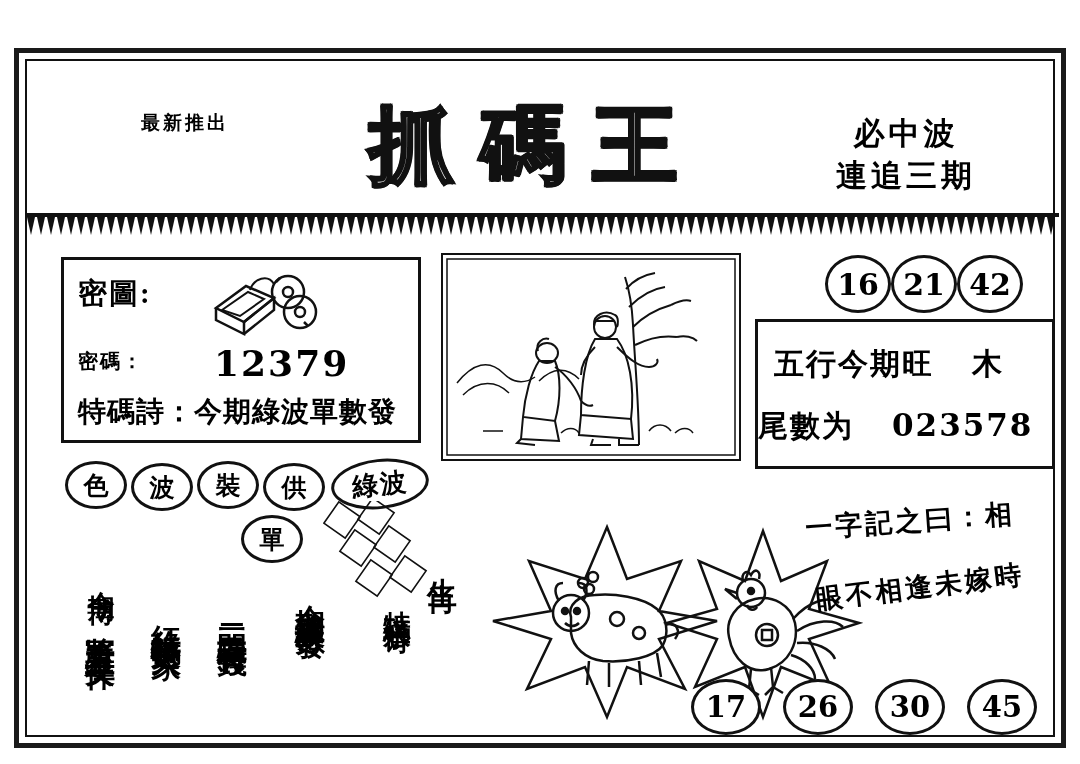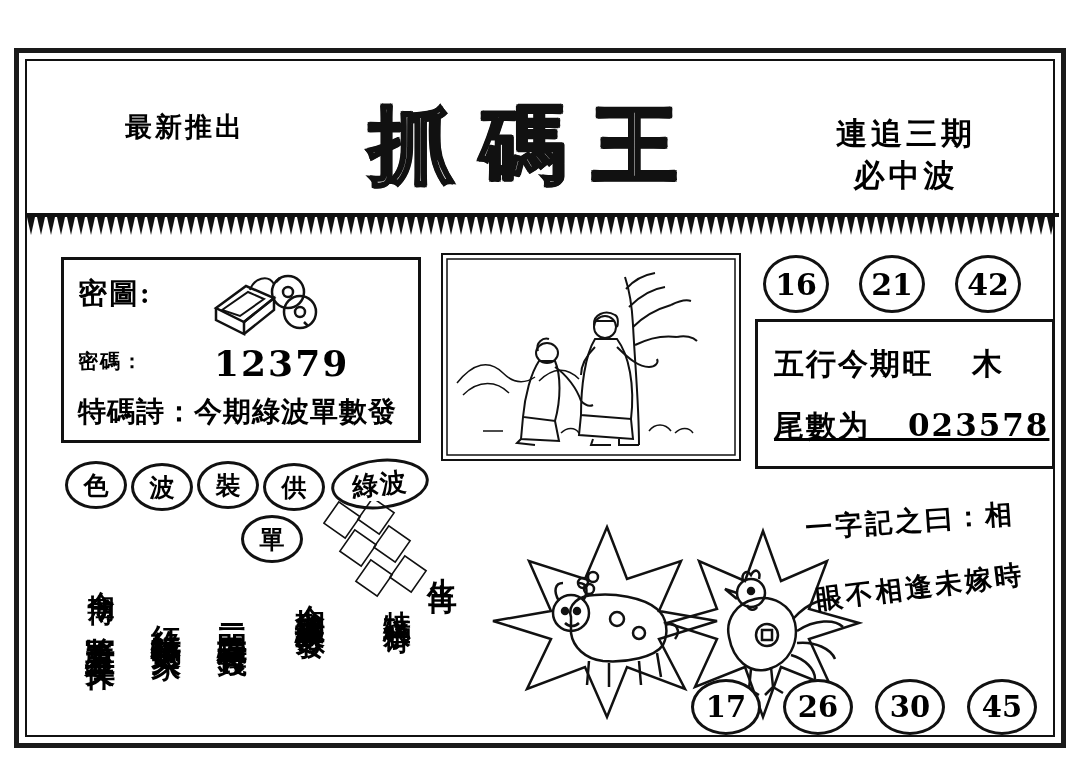--- a/index.html
+++ b/index.html
@@ -47,21 +47,21 @@
   }
   .hdr-left {
     position: absolute;
     left: 58px;
     top: 52px;
     width: 200px;
     text-align: center;
     line-height: 1.0;
   }
   .hdr-left .small {
-    font-size: 27px;
+    font-size: 19px;
     letter-spacing: 3px;
     font-weight: bold;
     color: #000;
     font-family: "DejaVu Serif", serif;
   }
   .hdr-left .issue {
     margin-top: 12px;
     font-size: 33px;
     font-weight: bold;
     letter-spacing: 2px;
@@ -165,28 +165,27 @@
     top: 192px;
     width: 300px;
     height: 208px;
     border: 2px solid #111;
     background: #fff;
     box-sizing: border-box;
   }
   
   .top-nums {
     position: absolute;
-    left: 736px;
+    left: 752px;
     top: 194px;
     width: 290px;
     height: 58px;
     display: flex;
-    justify-content: flex-start;
+    justify-content: center;
     align-items: center;
-    gap: 30px;
   }
   .num-ball {
     width: 60px;
     height: 52px;
     border: 3px solid #111;
     border-radius: 50%;
     display: flex;
     align-items: center;
     justify-content: center;
     font-size: 30px;
@@ -209,27 +208,26 @@
     position: absolute;
     left: 16px;
     top: 22px;
     font-size: 30px;
     font-weight: bold;
     letter-spacing: 2px;
     white-space: nowrap;
   }
   .wuxing-line2 {
     position: absolute;
-    left: 16px;
+    left: 0;
     top: 84px;
     font-size: 30px;
     font-weight: bold;
     letter-spacing: 2px;
     white-space: nowrap;
-    text-decoration: underline;
   }
   .wuxing-digits {
     font-family: "DejaVu Serif", serif;
     font-size: 31px;
   }
   
   .tag-row {
     position: absolute;
     left: 38px;
     top: 400px;
@@ -347,22 +345,22 @@
     <div class="poster-inner">
 
       <div class="header">
         <div class="hdr-left">
           <div class="small">最新推出</div>
         </div>
 
         <div class="hdr-title">抓碼王</div>
 
         <div class="hdr-right">
+          <div>必中波</div>
           <div>連追三期</div>
-          <div>必中波</div>
         </div>
       </div>
 
       <div class="sawtooth">
         <svg width="1032" height="24" viewBox="0 0 1032 24" preserveAspectRatio="none">
           <rect x="0" y="0" width="1032" height="4" fill="#111"></rect>
           <g fill="#111">
             <polygon points="0,4 8,4 4,22"></polygon>
             <polygon points="10,4 18,4 14,22"></polygon>
             <polygon points="20,4 28,4 24,22"></polygon>

